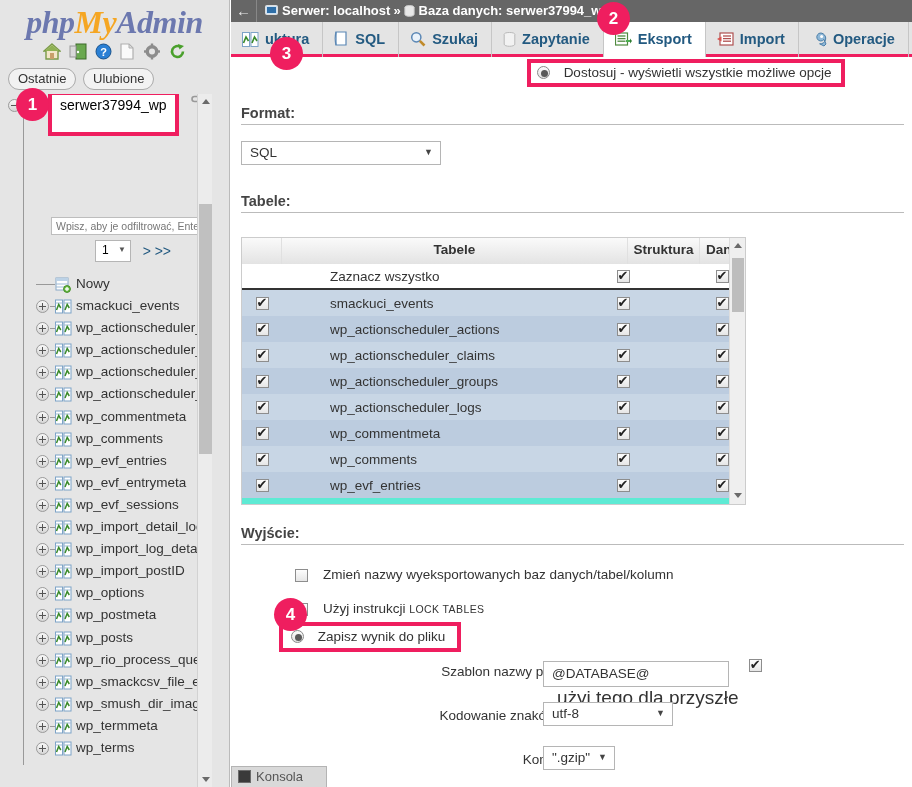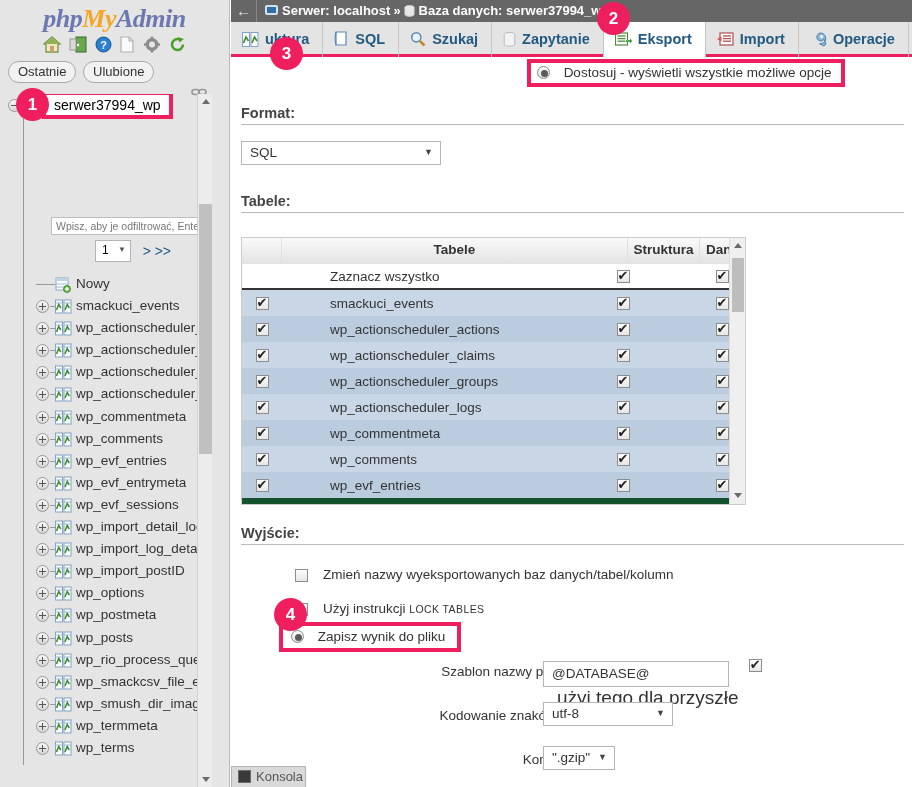--- a/index.html
+++ b/index.html
@@ -18,21 +18,21 @@
     position: absolute; left: 0; top: 0;
     width: 230px; height: 787px;
     background: #e5e5e5;
     border-right: 1px solid #bbb;
     overflow: hidden;
   }
   #logo-wrap { text-align: center; padding-top: 4px; }
   #logo {
     font-family: "Liberation Serif", serif;
     font-style: italic; font-weight: bold;
-    font-size: 26px; letter-spacing: -0.5px;
+    font-size: 32px; letter-spacing: -0.5px;
     white-space: nowrap;
   }
   #logo .php { color: #6c78af; }
   #logo .my { color: #f5a623; }
   #logo .admin { color: #6c78af; }
 
   #top-icons {
     text-align: center;
     padding: 2px 0 3px 0;
     line-height: 1;
@@ -70,23 +70,23 @@
     width: 13px; height: 13px;
     border: 1px solid #9a9a9a; border-radius: 7px;
     background: linear-gradient(#f8f8f8,#d6d6d6);
   }
   .expander::before {
     content: ""; position: absolute; left: 2px; top: 5px;
     width: 7px; height: 1px; background: #555;
   }
   .stub { position: absolute; left: 22px; top: 11px; width: 7px; height: 1px; background: #999; }
   .dbname-hl {
-    position: absolute; left: 42px; top: -3px;
+    position: absolute; left: 48px; top: -3px;
     border: 4px solid #ef1e5f; background: #fff;
-    padding: 2px 8px 2px 8px;
+    padding: 2px 8px 19px 8px;
     font-size: 14px; color: #000; font-weight: normal;
   }
   #filter-box {
     position: absolute; left: 51px; top: 123px;
     width: 158px; height: 18px;
     background: #fff; border: 1px solid #bdbdbd;
     font-size: 10.5px; color: #777;
     padding: 2px 3px 0 4px; white-space: nowrap; overflow: hidden;
   }
   #page-row {
@@ -204,21 +204,21 @@
     display:inline-block; background:#fff; border:1px solid #b5b5b5;
     height: 24px; font-size: 13.5px; color:#333;
     padding: 3px 0 0 8px; position: relative;
   }
   .sel .caret { position:absolute; right:7px; top:5px; font-size:9px; color:#444; }
 
   
   #tbox {
     position:absolute; left: 10px; top: 237px;
     width: 505px; height: 268px;
-    background:#14532d; border:1px solid #ccc; overflow:hidden;
+    background:#5eead4; border:1px solid #ccc; overflow:hidden;
   }
   #thead { display:flex; height: 26px; background: linear-gradient(#fafafa,#e3e3e3); }
   #thead .c1 { width: 40px; border-right:1px solid #e0e0e0; }
   #thead .c2 { flex:1; text-align:center; font-weight:bold; font-size:13.5px; color:#333; padding-top:4px; }
   #thead .c3 { width: 72px; text-align:center; font-weight:bold; font-size:13.5px; color:#333; padding-top:4px; border-left:1px solid #e0e0e0;}
   #thead .c4 { width: 46px; text-align:center; font-weight:bold; font-size:13.5px; color:#333; padding-top:4px; border-left:1px solid #e0e0e0;}
   .trow { display:flex; height: 26px; align-items:center; font-size:13.5px; color:#333;gap:40px; }
   .trow .c1 { width: 40px; text-align:center; }
   .trow .c2 { flex:1; padding-left: 8px; }
   .trow .c3 { width: 72px; text-align:center; }
@@ -255,21 +255,21 @@
   
   .badge {
     position:absolute; width: 33px; height: 33px; border-radius: 18px;
     background:#ef1e5f; color:#fff; font-size:17px; font-weight:bold;
     text-align:center; line-height:33px; z-index: 50;
   }
 
   #konsola {
     position:absolute; left: 0px; bottom: 0; height: 21px;
     background:#d9d9d9; border:1px solid #b4b4b4; border-bottom:none;
-    font-size: 13px; color:#555; padding: 2px 2px 0 6px; white-space:nowrap;
+    font-size: 13px; color:#555; padding: 2px 23px 0 6px; white-space:nowrap;
   }
   #konsola .kbox {
     display:inline-block; width: 13px; height: 13px;
     border:1px solid #6b6b6b; background:#3a3a3a; vertical-align:-2px; margin-right:5px;
   }
 </style>
 </head>
 <body>
 
 <div id="app">

